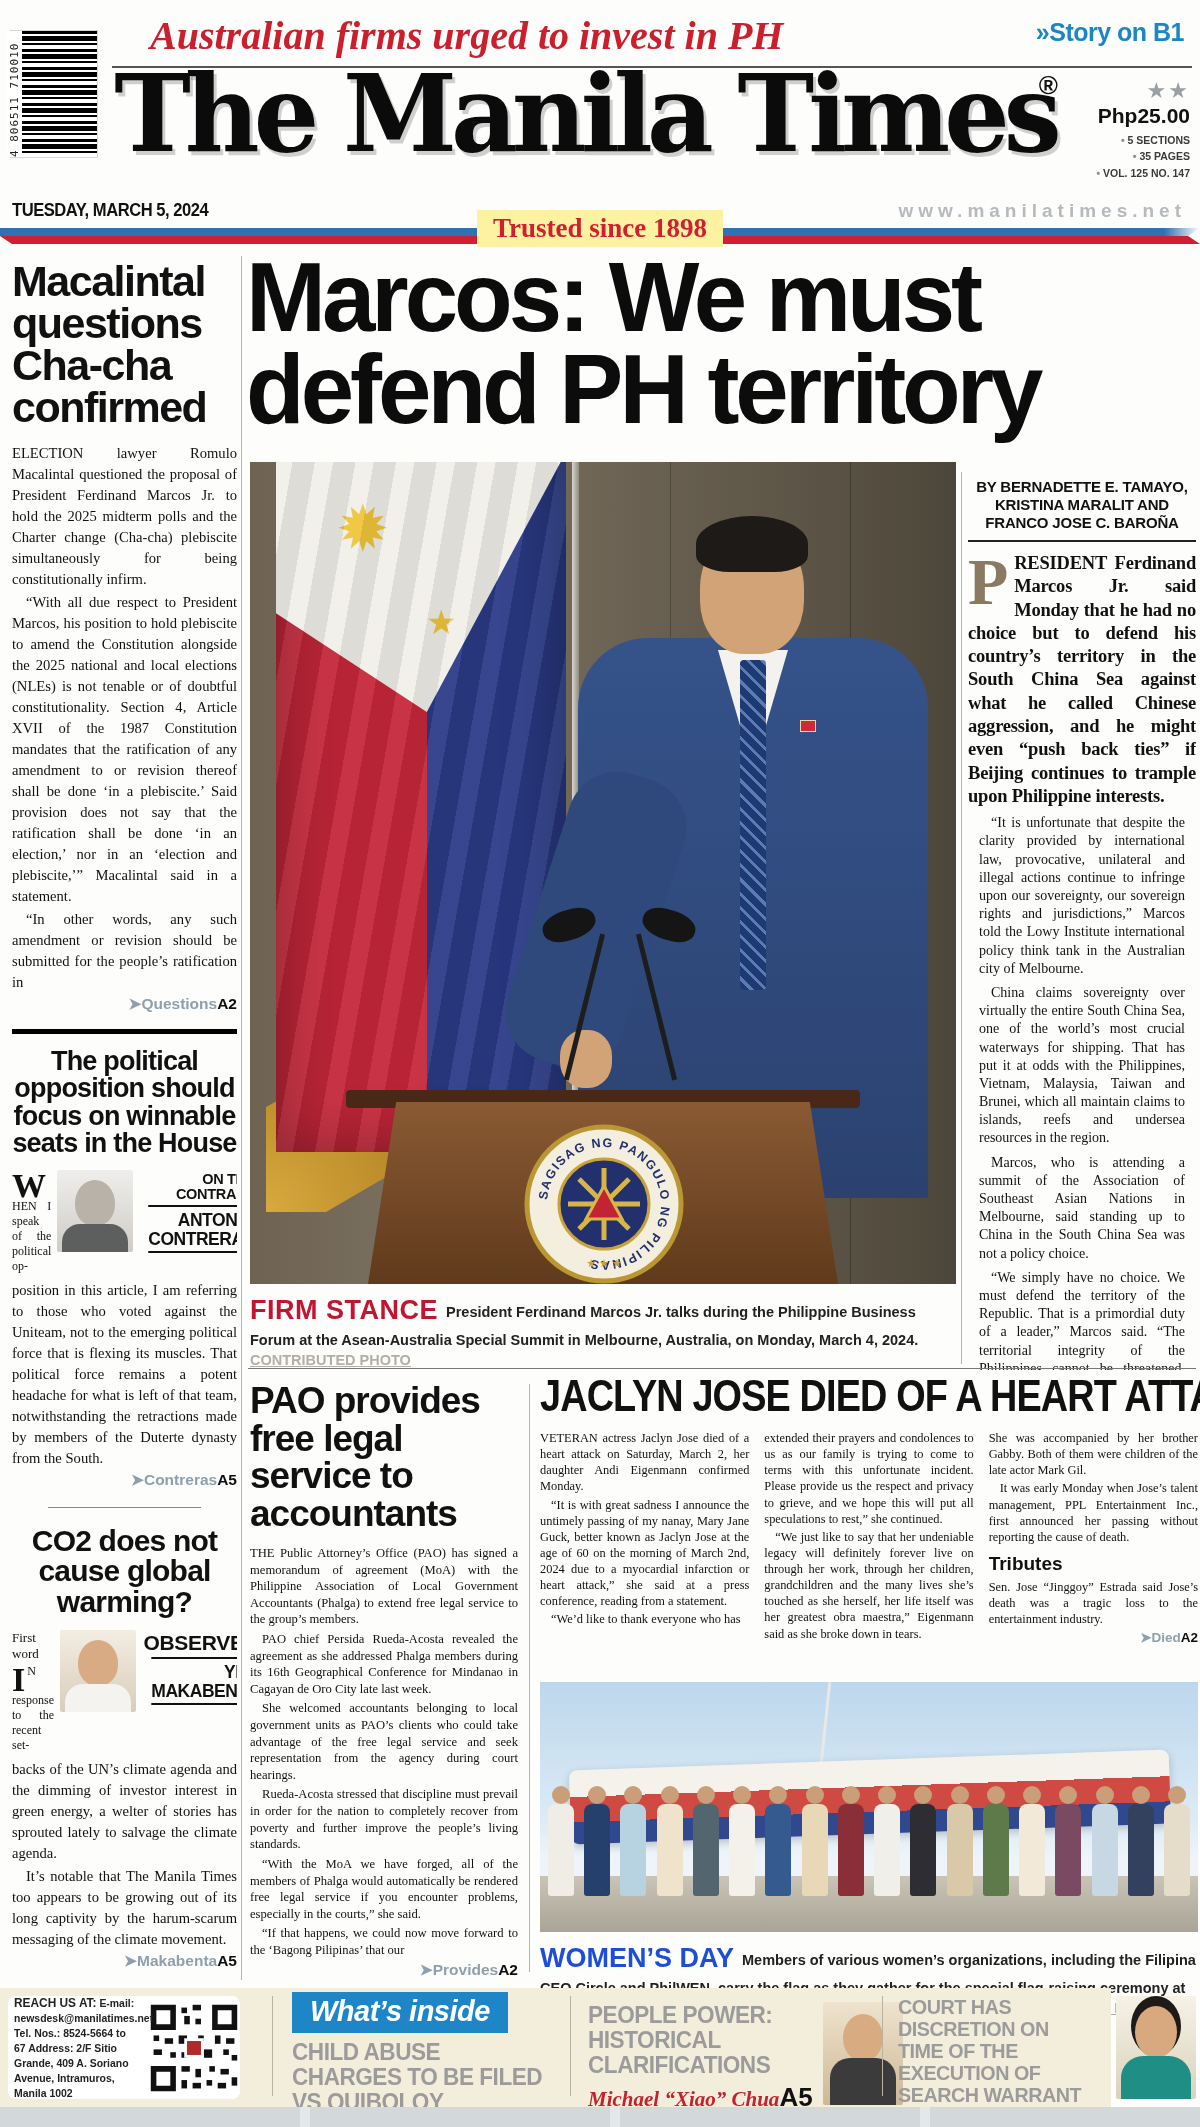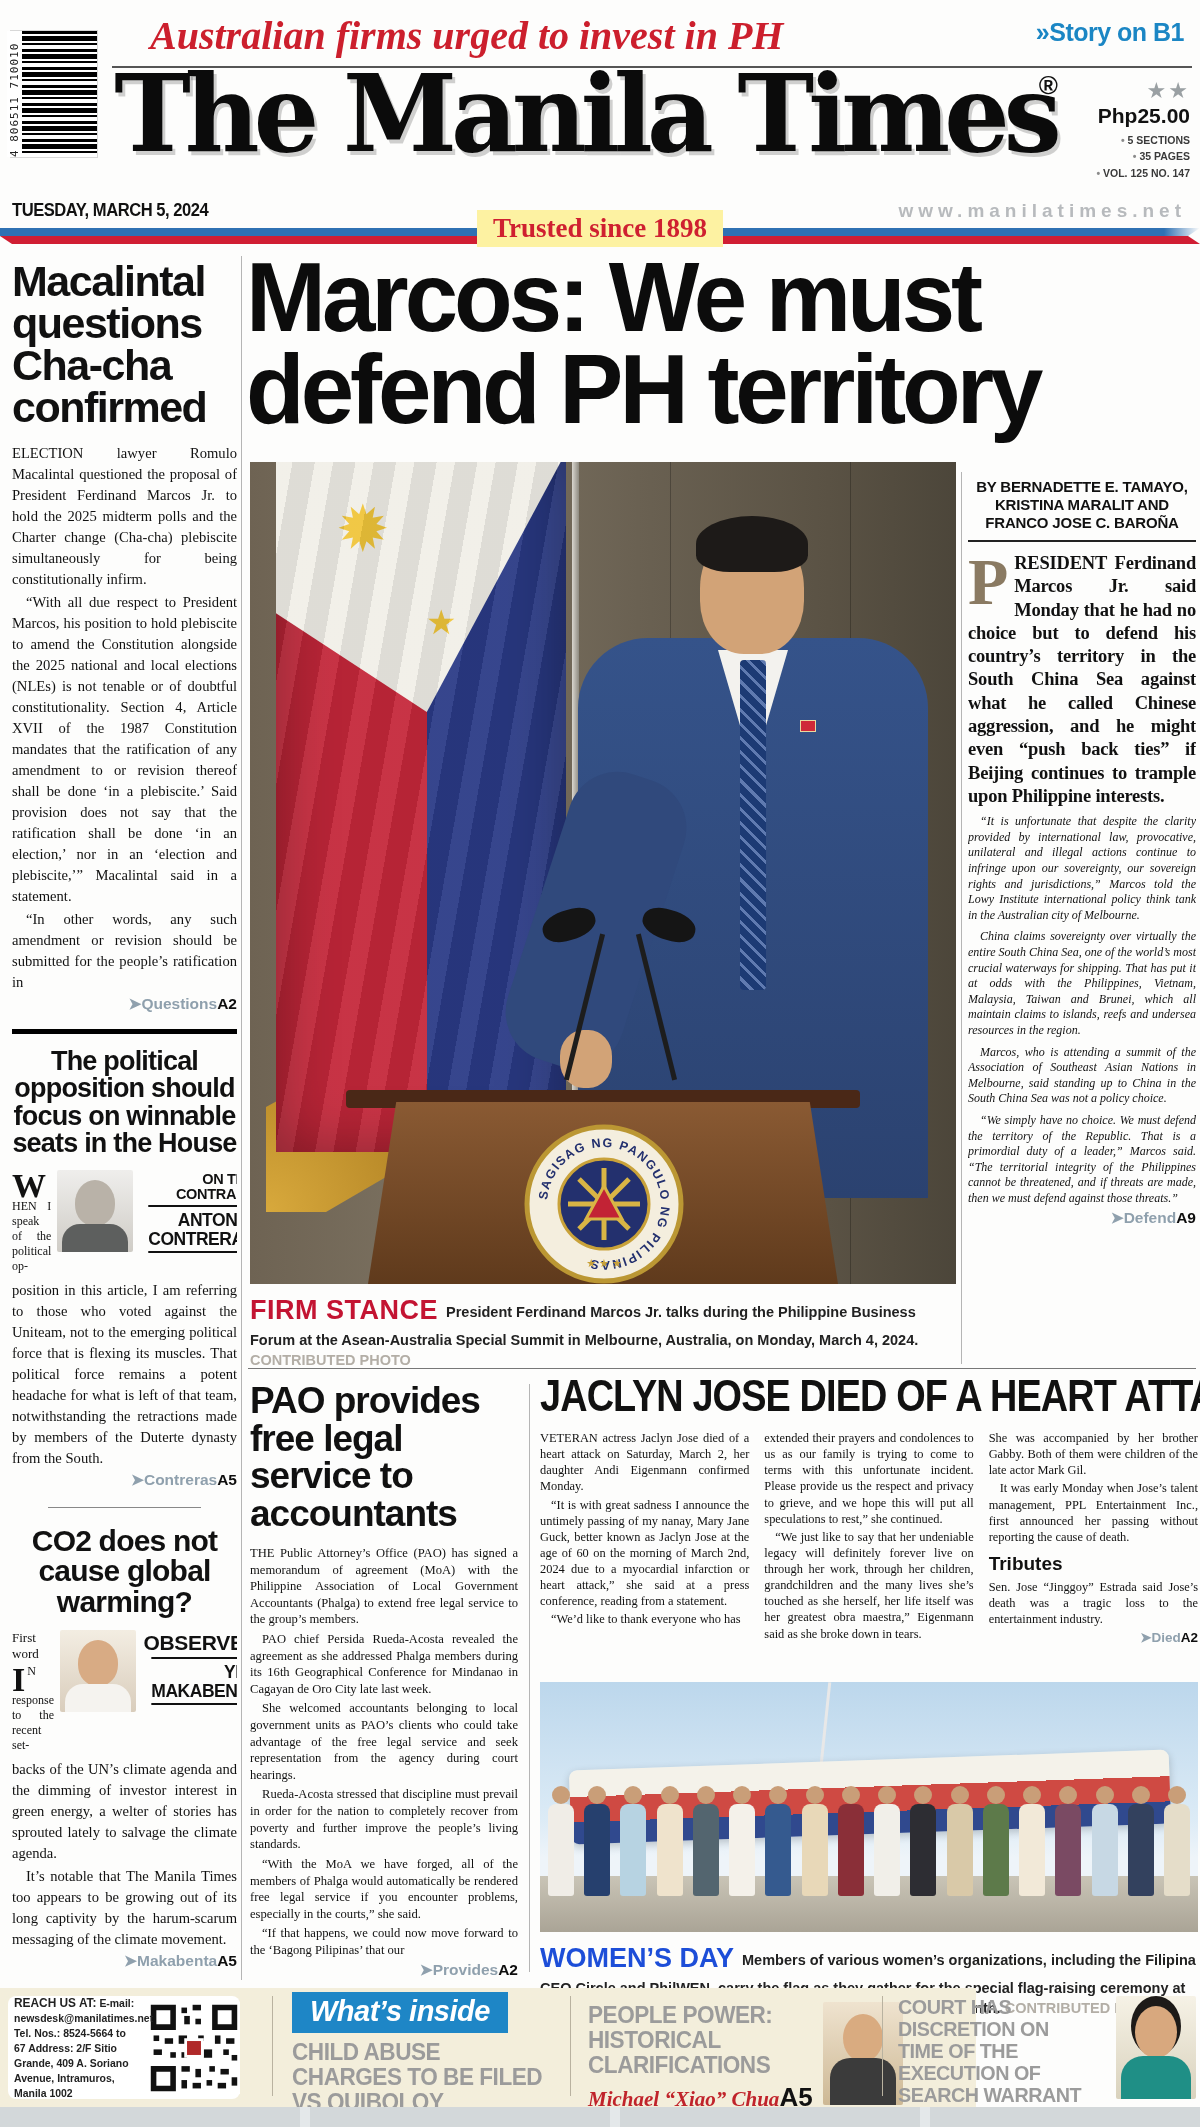--- a/index.html
+++ b/index.html
@@ -107,26 +107,26 @@
     background:linear-gradient(#8a5a33,#5f3a1c);clip-path:polygon(6% 0,94% 0,100% 100%,0 100%);}
   .podium-lip{position:absolute;left:96px;top:628px;width:514px;height:18px;background:#46281262;background:#4a2817;border-radius:4px;}
   .seal{position:absolute;left:226px;top:662px;width:256px;height:160px;display:flex;justify-content:center;}
 
   
   .right-col{position:absolute;left:968px;top:478px;width:228px;height:892px;overflow:hidden;}
   .byline{font-size:15px;font-weight:bold;text-align:center;line-height:1.2;letter-spacing:-0.2px;
     border-bottom:2px solid #222;padding-bottom:8px;margin-bottom:10px;}
   .lead{font-family:"Liberation Serif",serif;font-size:18.5px;font-weight:bold;line-height:1.26;text-align:justify;letter-spacing:-0.2px;}
   .lead .dc{float:left;font-size:66px;line-height:0.78;font-weight:bold;color:#8a7a62;margin:4px 6px 0 0;font-family:"Liberation Serif",serif;}
-  .rc-body p{font-family:"Liberation Serif",serif;font-size:12px;line-height:1.3;text-align:justify;margin:6px 0 0;text-indent:12px;font-style:italic;}
+  .rc-body p{font-family:"Liberation Serif",serif;font-size:14px;line-height:1.3;text-align:justify;margin:6px 11px 0;text-indent:12px;}
 
   
   .caption{position:absolute;left:250px;top:1292px;width:706px;font-size:14.5px;font-weight:bold;line-height:1.4;color:#222;}
   .cap-kick{color:#c31432;font-size:27px;font-weight:800;letter-spacing:0.5px;margin-right:8px;vertical-align:-2px;}
-  .cap-credit{color:#b3aea6;font-weight:bold;}
+  .cap-credit{color:#b3aea6;font-weight:bold;text-decoration:underline;}
 
   
   .pao{position:absolute;left:250px;top:1382px;width:268px;height:600px;overflow:hidden;}
   .pao-head{font-size:37px;font-weight:bold;letter-spacing:-1px;line-height:1.02;margin-bottom:12px;}
   .pao-body p{font-family:"Liberation Serif",serif;font-size:12.6px;line-height:1.32;text-align:justify;margin:0;}
   .pao-body p+p{text-indent:12px;margin-top:3px;}
 
   
   .jaclyn{position:absolute;left:540px;top:1374px;width:658px;}
   .jj-head{font-size:44px;font-weight:bold;letter-spacing:-1px;white-space:nowrap;transform:scaleX(0.86);transform-origin:left;line-height:1;}
@@ -148,21 +148,21 @@
   .wp-crowd{position:absolute;left:6px;bottom:34px;width:646px;display:flex;justify-content:space-between;}
   .person{width:30px;height:112px;position:relative;}
   .person::before{content:"";position:absolute;left:50%;top:0;transform:translateX(-50%);
     width:18px;height:18px;border-radius:50%;background:#c99e78;}
   .person::after{content:"";position:absolute;left:50%;top:18px;transform:translateX(-50%);
     width:26px;height:92px;border-radius:8px 8px 3px 3px;background:var(--pc,#ddd);}
   .wcaption{margin-top:8px;font-size:14.5px;font-weight:bold;line-height:1.4;color:#222;}
   .wcap-kick{color:#1d4ed8;font-size:27px;font-weight:800;margin-right:8px;vertical-align:-2px;}
 
   
-  .footer{position:absolute;left:0;top:1988px;width:976px;height:119px;background:#f3eedb;}
+  .footer{position:absolute;left:0;top:1988px;width:1111px;height:119px;background:#f3eedb;}
   .reach{position:absolute;left:8px;top:8px;width:232px;height:103px;background:#fff;border-radius:8px;
     display:flex;align-items:center;padding:4px 6px;box-sizing:border-box;gap:6px;}
   .reach-text{font-size:11px;line-height:1.35;color:#222;font-weight:bold;transform:scaleX(0.95);transform-origin:left;width:128px;}
   .reach-text .rl{font-size:12.5px;font-weight:800;}
   .qr{flex:none;}
   .fdiv{position:absolute;top:8px;height:100px;width:1px;background:#b9b2a0;}
   .fi{position:absolute;}
   .fi-title{color:#9b9b9b;font-weight:800;font-size:24px;line-height:1.05;letter-spacing:-0.5px;transform:scaleX(0.94);transform-origin:left;}
   .fi-ref{text-align:left;margin-top:4px;white-space:nowrap;}
   .fi-name{font-family:"Liberation Serif",serif;font-style:italic;font-weight:bold;color:#c0232b;font-size:24px;}

